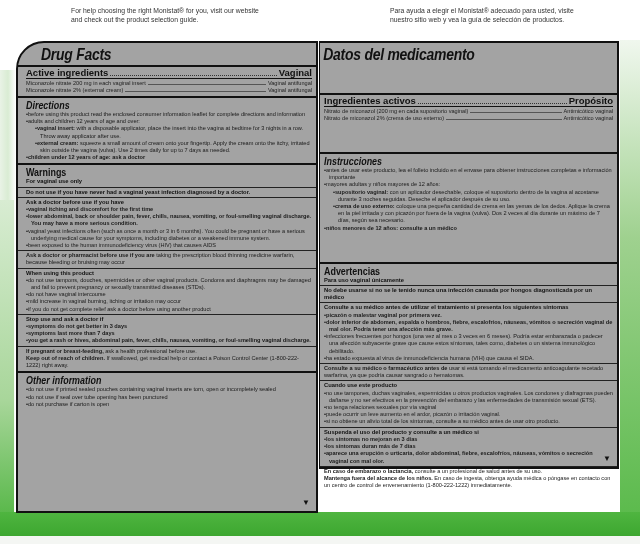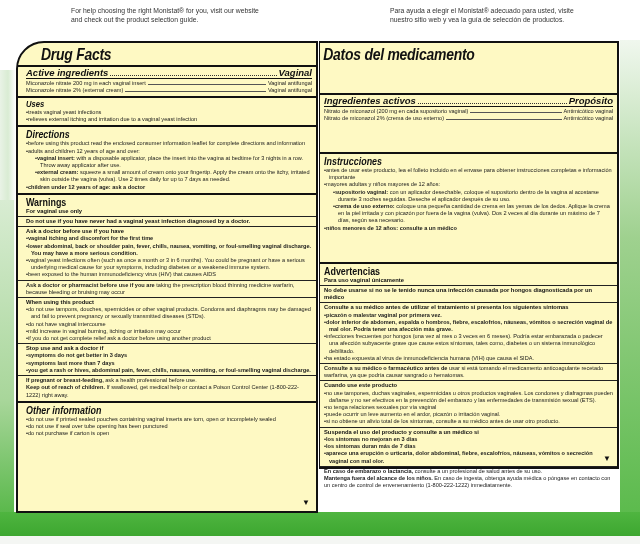--- a/index.html
+++ b/index.html
@@ -25,21 +25,21 @@
     .bottom-white { position: absolute; left: 0; top: 536px; width: 640px; height: 8px; background: #f4f6f3; }
 
     .intro {
       position: absolute; top: 6px; width: 200px;
       font-size: 6.8px; line-height: 9px; color: #333;
     }
     .intro.en { left: 71px; }
     .intro.es { left: 390px; }
 
     .panel {
-      position: absolute; background: #fef9c3; border: 2px solid #111;
+      position: absolute; background: #a3a3a3; border: 2px solid #111;
     }
     .panel.en { left: 16px; top: 41px; width: 302px; height: 472px; border-top-left-radius: 28px; }
     .panel.es { left: 319px; top: 41px; width: 300px; height: 428px; border-left-width: 1px; }
 
     .ptitle {
       font-style: italic; font-weight: bold; font-size: 17px; line-height: 20px;
       letter-spacing: -0.3px; color: #111; padding-left: 28px; padding-top: 2px;
       font-family: "Liberation Sans", sans-serif; transform: scaleX(0.82); transform-origin: left;
     }
     .panel.es .ptitle { padding-left: 4px; }
@@ -47,21 +47,21 @@
     .sec { border-top: 2px solid #111; padding: 1px 4px 2px 8px; }
     .panel.es .sec { padding-left: 4px; margin-top: 28px; }
     .sec-h {
       font-style: italic; font-weight: bold; font-size: 9px; line-height: 10px;
       transform: scaleX(0.85); transform-origin: left; white-space: nowrap;
     }
     .sec-h.big { font-size: 10.5px; line-height: 12px; }
 
     .ai-head {
       display: flex; justify-content: space-between; align-items: flex-end;
-      font-style: italic; font-weight: bold; font-size: 9.5px; line-height: 11px;
+      font-weight: bold; font-size: 9.5px; line-height: 11px;
       border-bottom: 1px solid #111; margin: 0 0 1px 0;
     }
     .ai-head .dots { flex: 1; border-bottom: 1px dotted #333; margin: 0 2px 2px 2px; }
     .ai-row { display: flex; align-items: flex-end; font-size: 5.6px; line-height: 7px; color: #222; }
     .ai-row .dots { flex: 1; border-bottom: 1px solid #555; margin: 0 2px 2px 2px; }
     .ai-row .purpose { white-space: nowrap; }
 
     .t { font-size: 5.6px; line-height: 7.2px; color: #1a1a1a; }
     .tb { font-size: 5.8px; line-height: 7.2px; font-weight: bold; color: #111; }
     .li { font-size: 5.6px; line-height: 7.2px; padding-left: 5px; text-indent: -5px; color: #1a1a1a; }
@@ -102,25 +102,20 @@
       <span class="dots"></span>
       <span class="purpose">Vaginal antifungal</span>
     </div>
     <div class="ai-row">
       <span>Miconazole nitrate 2% (external cream)</span>
       <span class="dots"></span>
       <span class="purpose">Vaginal antifungal</span>
     </div>
   </div>
 
-  <div class="sec">
-    <div class="sec-h">Uses</div>
-    <div class="li">treats vaginal yeast infections</div>
-    <div class="li">relieves external itching and irritation due to a vaginal yeast infection</div>
-  </div>
 
   <div class="sec">
     <div class="sec-h big">Directions</div>
     <div class="li">before using this product read the enclosed consumer information leaflet for complete directions and information</div>
     <div class="li">adults and children 12 years of age and over:</div>
     <div class="li sub"><b>vaginal insert:</b><span> with a disposable applicator, place the insert into the vagina at bedtime for 3 nights in a row. Throw away applicator after use.</span></div>
     <div class="li sub"><b>external cream:</b><span> squeeze a small amount of cream onto your fingertip. Apply the cream onto the itchy, irritated skin outside the vagina (vulva). Use 2 times daily for up to 7 days as needed.</span></div>
     <div class="li b">children under 12 years of age: ask a doctor</div>
   </div>
 

